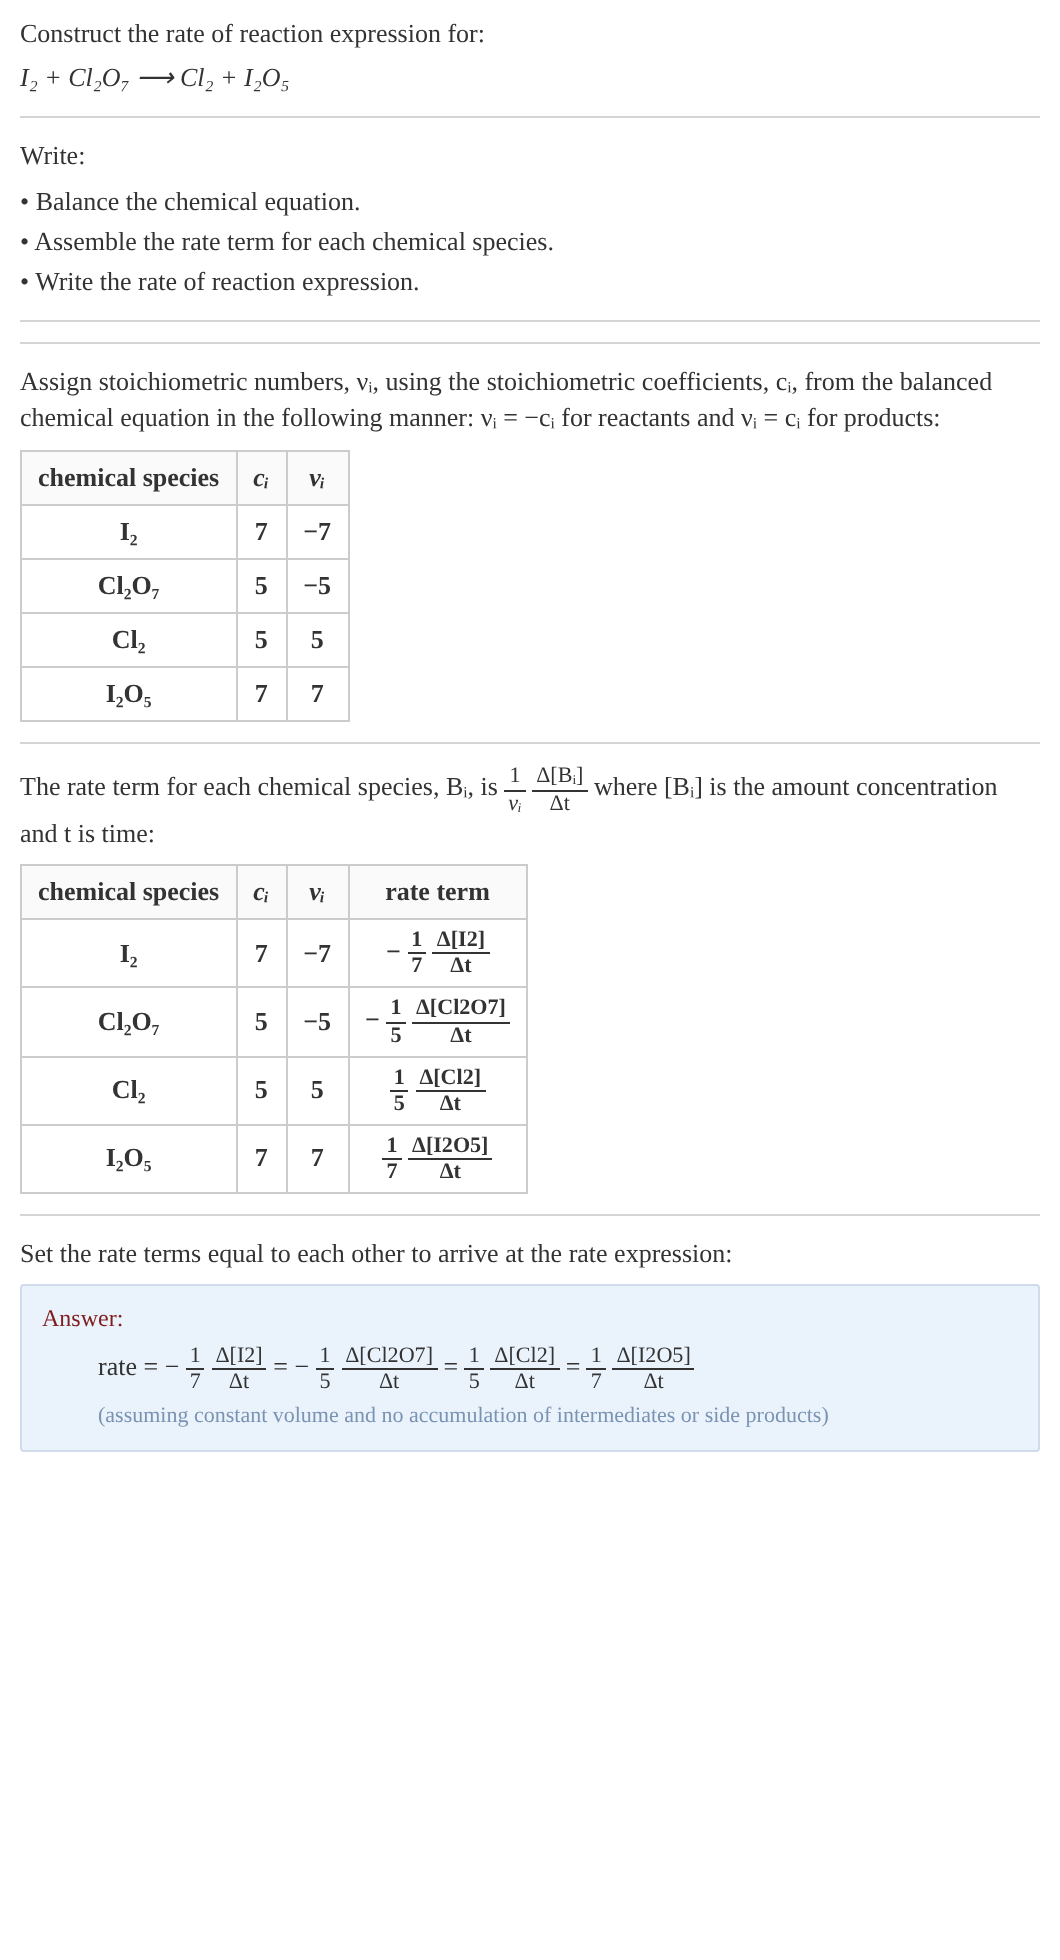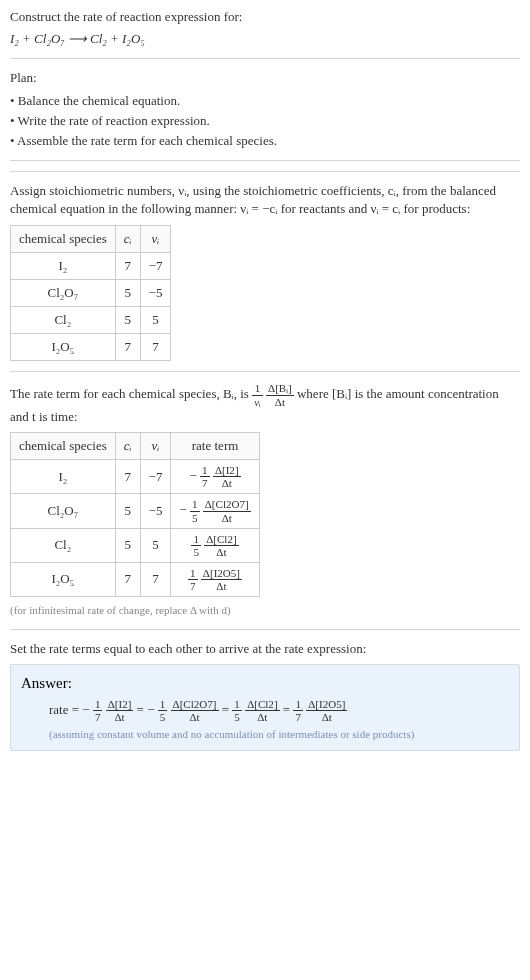--- a/index.html
+++ b/index.html
@@ -25,21 +25,21 @@
     font-style: italic;
   }
   table.data {
     border-collapse: collapse;
     margin: 6px 0;
   }
   table.data th, table.data td {
     border: 1px solid #ccc;
     padding: 4px 8px;
     text-align: center;
-    font-weight: normal;
+    font-weight: bold;
     white-space: nowrap;
   }
   table.data th {
     background: #fafafa;
   }
   .bullets {
     margin: 4px 0;
     padding-left: 0;
     list-style: none;
   }
@@ -70,47 +70,47 @@
     color: #888;
   }
   .answer-box {
     background: #eaf2fb;
     border: 1px solid #d0dceb;
     border-radius: 2px;
     padding: 8px 10px;
     margin-top: 6px;
   }
   .answer-box .title {
-    color: #000000;
-    font-size: 15px;
+    color: #7f1d1d;
+    font-size: 12px;
     margin-bottom: 4px;
   }
   .indent {
     padding-left: 28px;
   }
   .rowexpr {
     white-space: nowrap;
   }
   .ital { font-style: italic; }
 </style>
 </head>
 <body>
 
 <div class="section">
   <div>Construct the rate of reaction expression for:</div>
   <div class="equation">I₂ + Cl₂O₇ ⟶ Cl₂ + I₂O₅</div>
 </div>
 <hr class="sep">
 
 <div class="section">
-  <div>Plan:</div>
+  <div>Write:</div>
   <ul class="bullets">
     <li>Balance the chemical equation.</li>
+    <li>Assemble the rate term for each chemical species.</li>
     <li>Write the rate of reaction expression.</li>
-    <li>Assemble the rate term for each chemical species.</li>
   </ul>
 </div>
 <hr class="sep">
 
 <div class="section">
 </div>
 <hr class="sep">
 
 <div class="section">
   <div>Assign stoichiometric numbers, νᵢ, using the stoichiometric coefficients, cᵢ, from the balanced chemical equation in the following manner: νᵢ = −cᵢ for reactants and νᵢ = cᵢ for products:</div>
@@ -213,21 +213,20 @@
       <td>
         <span class="rowexpr">
           <span></span>
           <span class="frac"><span class="num">1</span><span class="den">7</span></span>
           <span class="frac"><span class="num">Δ[I2O5]</span><span class="den">Δt</span></span>
         </span>
       </td>
     </tr>
   </tbody>
     </table>
-  <div class="small-note">(for infinitesimal rate of change, replace Δ with d)</div>
 </div>
 <hr class="sep">
 
 <div class="section">
   <div>Set the rate terms equal to each other to arrive at the rate expression:</div>
   <div class="answer-box">
     <div class="title">Answer:</div>
     <div class="indent rowexpr">
       <span>rate = </span>
       <span>−</span>

